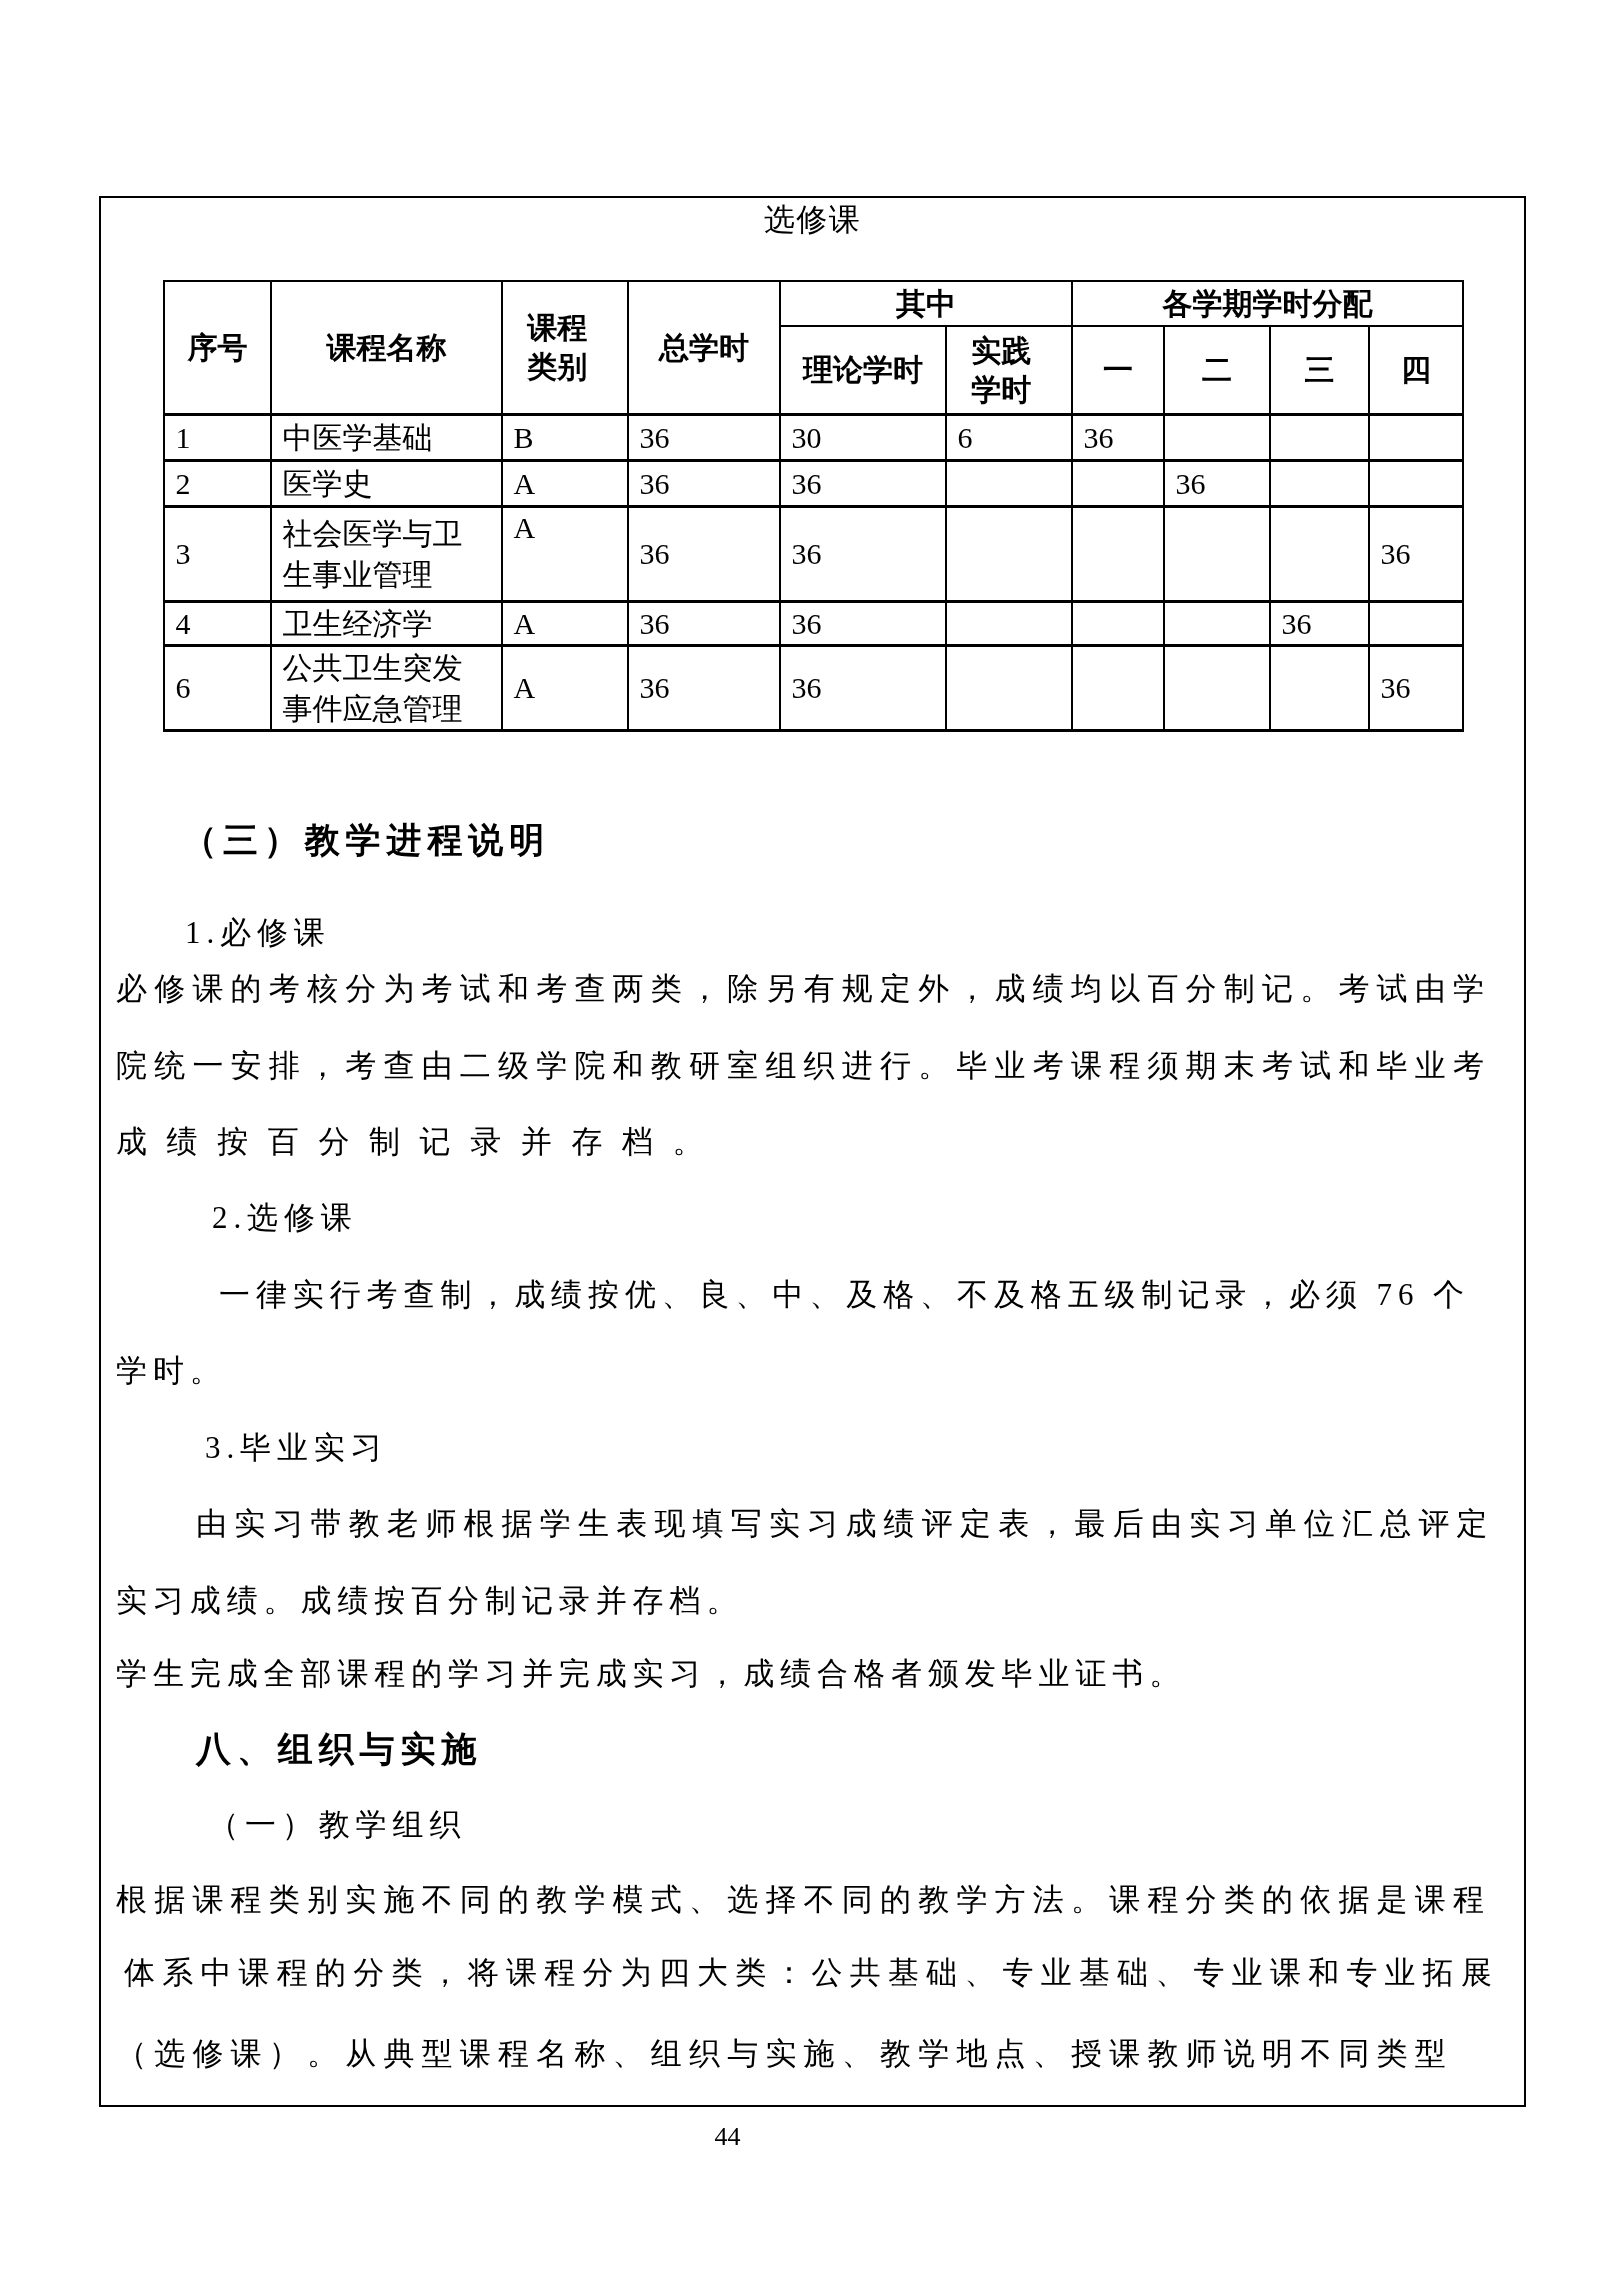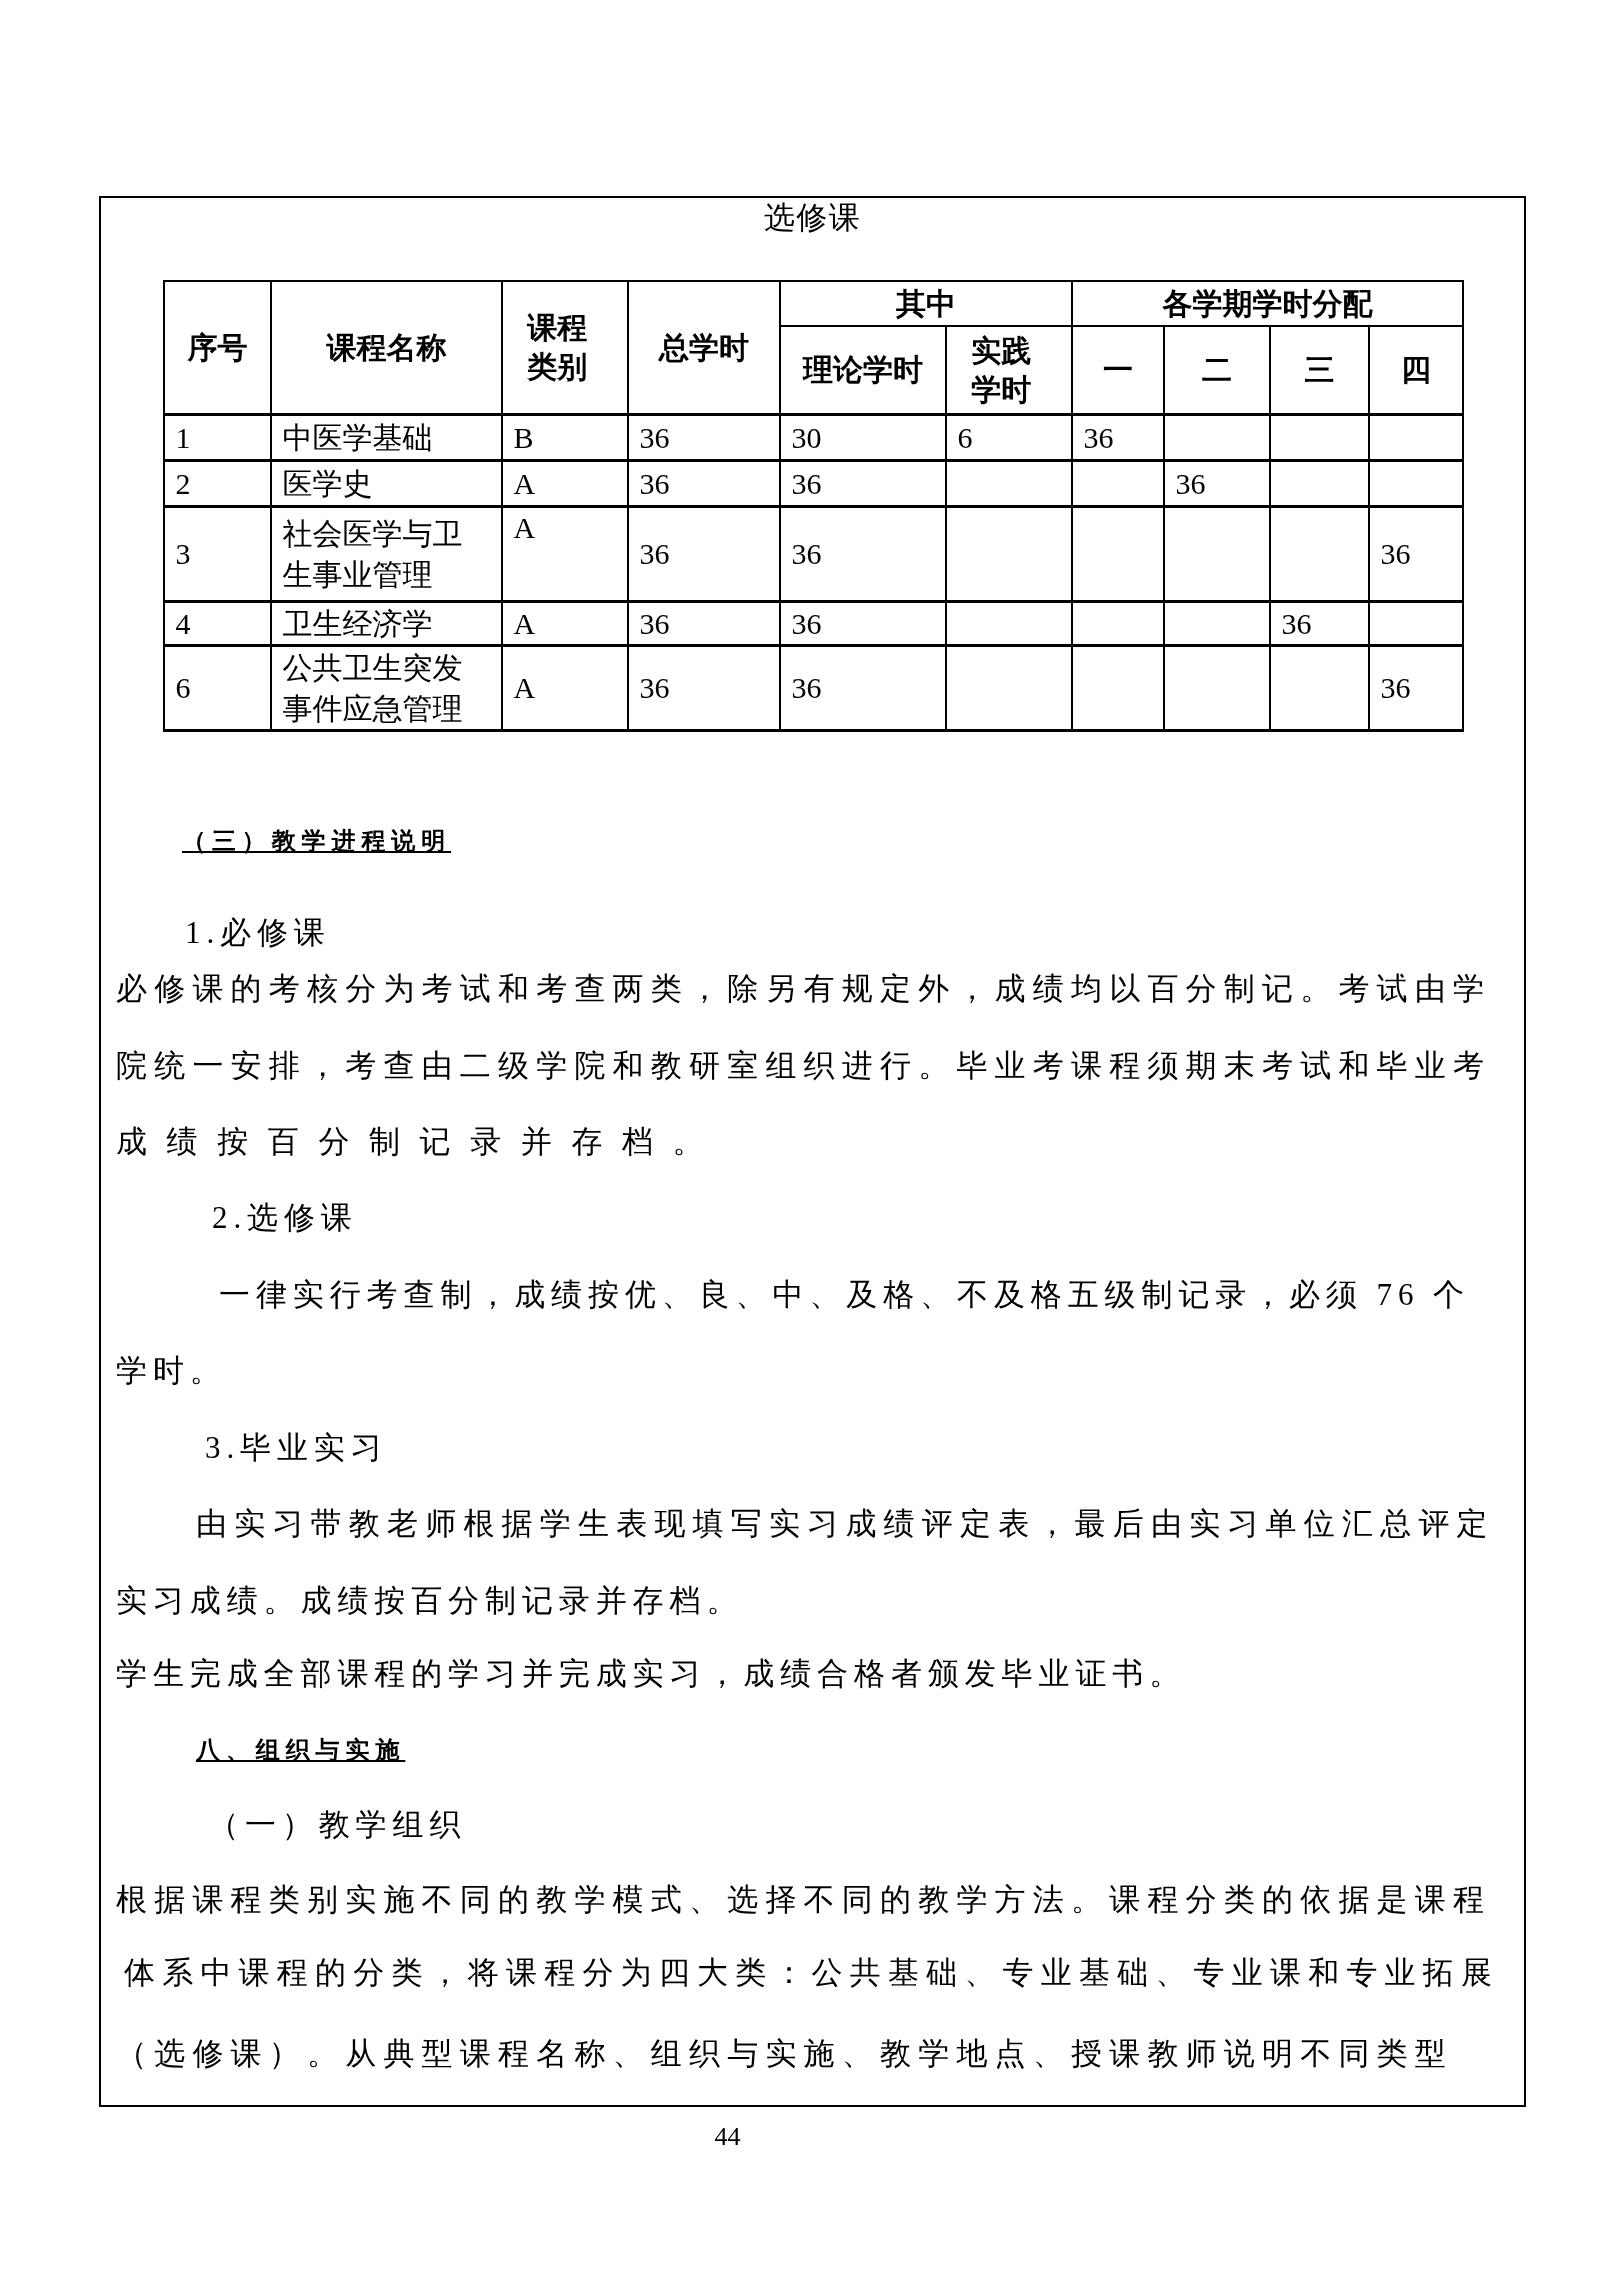--- a/index.html
+++ b/index.html
@@ -17,21 +17,20 @@
     width:1427px;height:1911px;
     border:2.6px solid #000;
     box-sizing:border-box;
   }
   .doc-title{
     position:absolute;
     left:99px;top:200px;width:1427px;
     text-align:center;
     font-size:31px;letter-spacing:1.3px;
     line-height:39px;
-    font-family:Liberation Mono, monospace;
   }
   table.courses{
     position:absolute;
     left:163px;top:280px;
     width:1298px;
     border-collapse:collapse;
     table-layout:fixed;
     font-size:30px;
     line-height:39px;
   }
@@ -61,21 +60,21 @@
     left:115px;top:720px;
     font-size:30px;letter-spacing:2.6px;
     line-height:37px;white-space:nowrap;
   }
   .bline{
     position:absolute;
     font-size:31px;
     line-height:44px;
     white-space:nowrap;
   }
-  .bold{font-weight:bold;font-size:24px;text-decoration:underline;}
+  .bold{font-weight:bold;font-size:35px;}
   .ls9{letter-spacing:5.9px;}
   .ls11{letter-spacing:7.2px;}
   .ls30{letter-spacing:19.6px;}
   .page-num{
     position:absolute;
     left:0;top:2121px;width:1455px;
     text-align:center;
     font-size:26px;line-height:31px;
   }
 </style>

